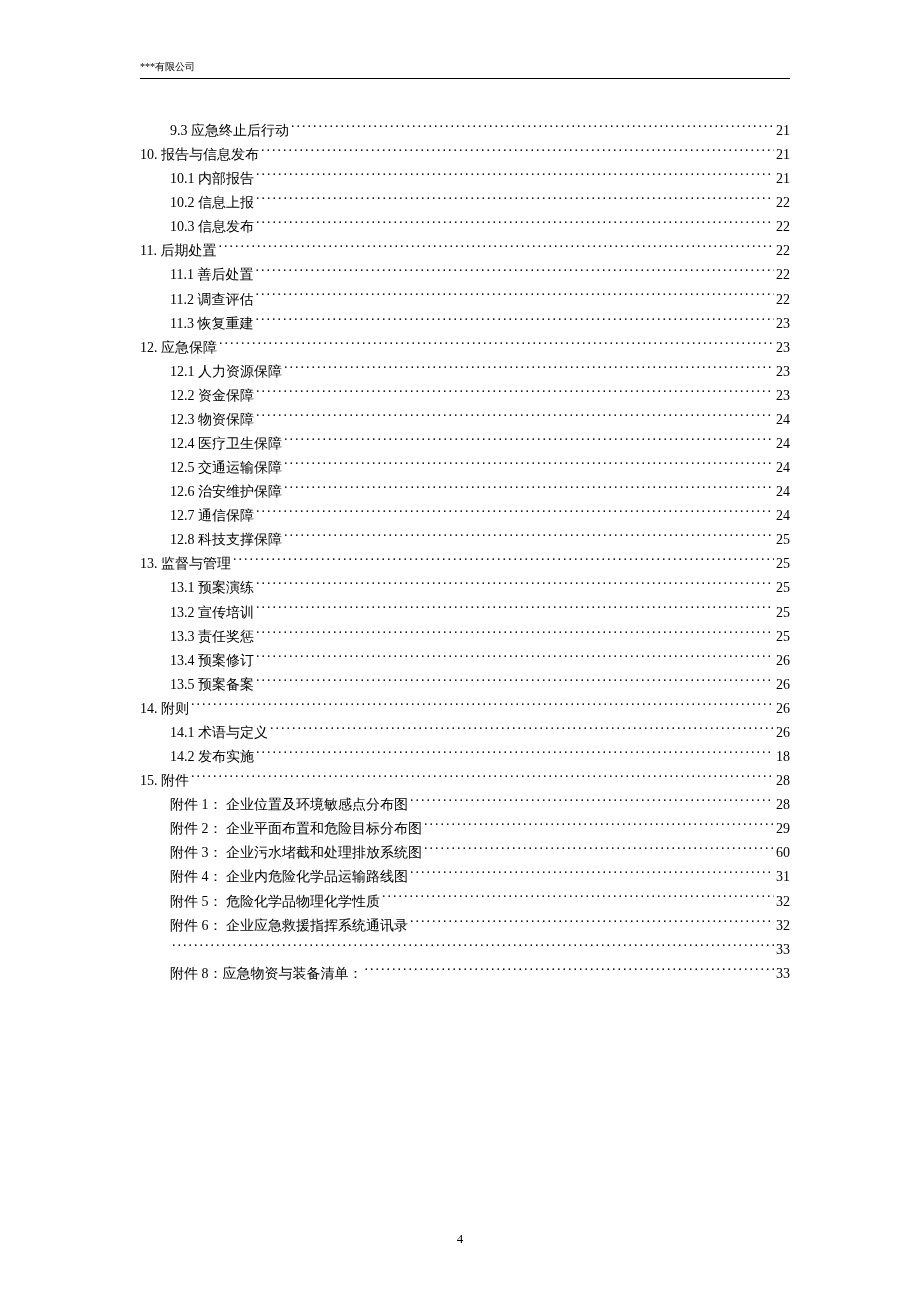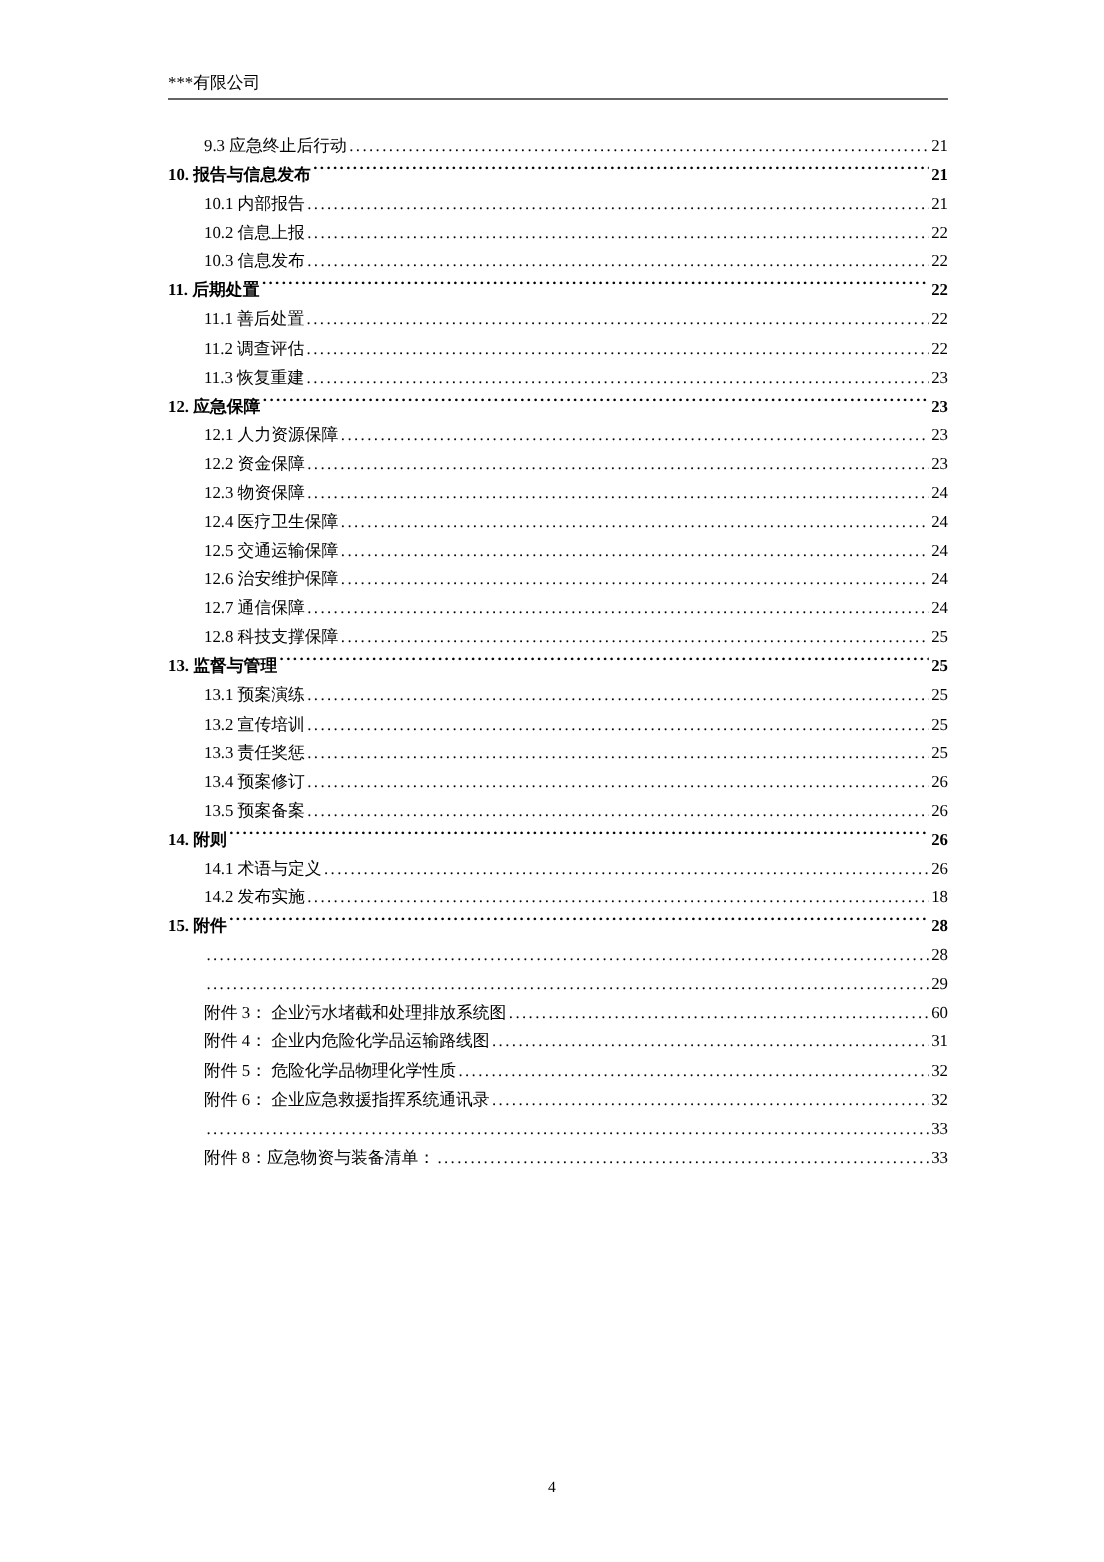--- a/index.html
+++ b/index.html
@@ -11,41 +11,39 @@
       width: 920px;
       height: 1302px;
       background: #ffffff;
       font-family: "SimSun", "宋体", serif;
       position: relative;
     }
     .page {
       padding: 60px 130px 0 140px;
     }
     .header-label {
-      font-size: 14px;
+      font-size: 10px;
       color: #000;
       padding-bottom: 4px;
       border-bottom: 1px solid #000;
-      margin-bottom: 28px;
+      margin-bottom: 40px;
     }
     .toc-entry {
       display: flex;
       align-items: baseline;
       font-size: 14px;
       color: #000;
       line-height: 1.72;
       white-space: nowrap;
     }
     .toc-entry.level-1 {
       padding-left: 0;
-      font-weight: bold;
     }
     .toc-entry.level-2 {
       padding-left: 30px;
-      align-items: flex-end;
     }
     .toc-label {
       flex-shrink: 0;
     }
     .toc-dots {
       flex: 1;
       overflow: hidden;
       position: relative;
       height: 1em;
       margin: 0 2px;
@@ -211,24 +209,26 @@
         <span class="toc-label">14.2  发布实施</span>
         <span class="toc-dots"></span>
         <span class="toc-page">18</span>
       </div>
       <div class="toc-entry level-1">
         <span class="toc-label">15.  附件</span>
         <span class="toc-dots"></span>
         <span class="toc-page">28</span>
       </div>
       <div class="toc-entry level-2">
+        <span class="toc-label">附件 1： 企业位置及环境敏感点分布图</span>
         <span class="toc-dots"></span>
         <span class="toc-page">28</span>
       </div>
       <div class="toc-entry level-2">
+        <span class="toc-label">附件 2： 企业平面布置和危险目标分布图</span>
         <span class="toc-dots"></span>
         <span class="toc-page">29</span>
       </div>
       <div class="toc-entry level-2">
         <span class="toc-label">附件 3： 企业污水堵截和处理排放系统图</span>
         <span class="toc-dots"></span>
         <span class="toc-page">60</span>
       </div>
       <div class="toc-entry level-2">
         <span class="toc-label">附件 4： 企业内危险化学品运输路线图</span>

